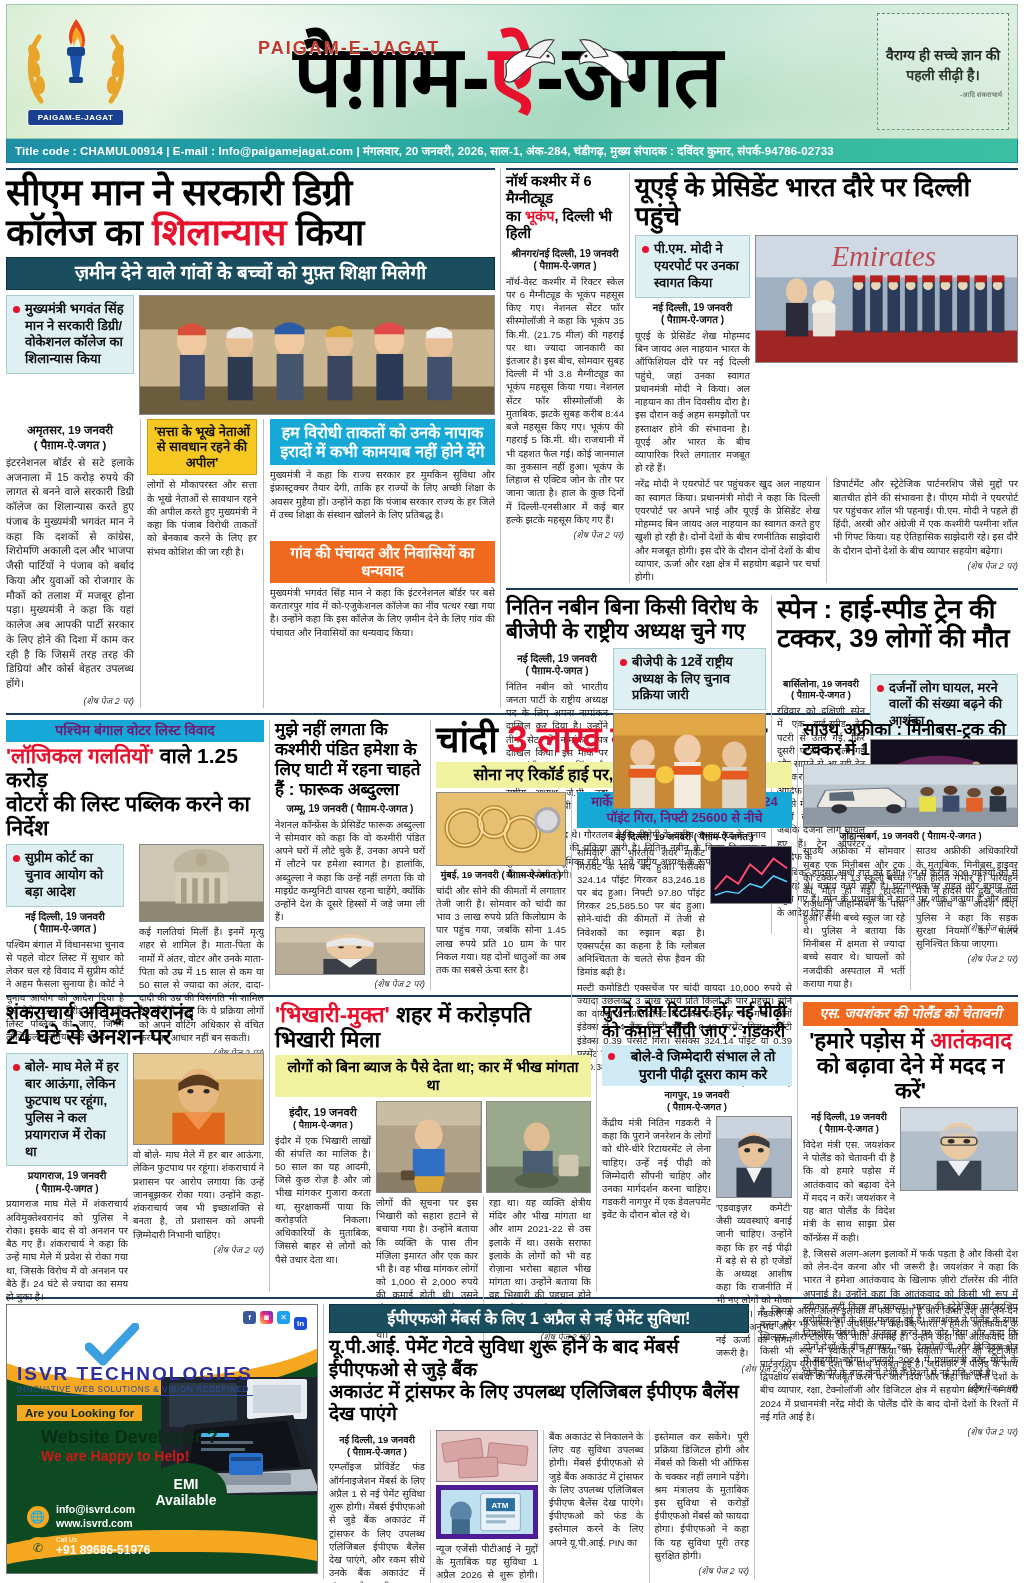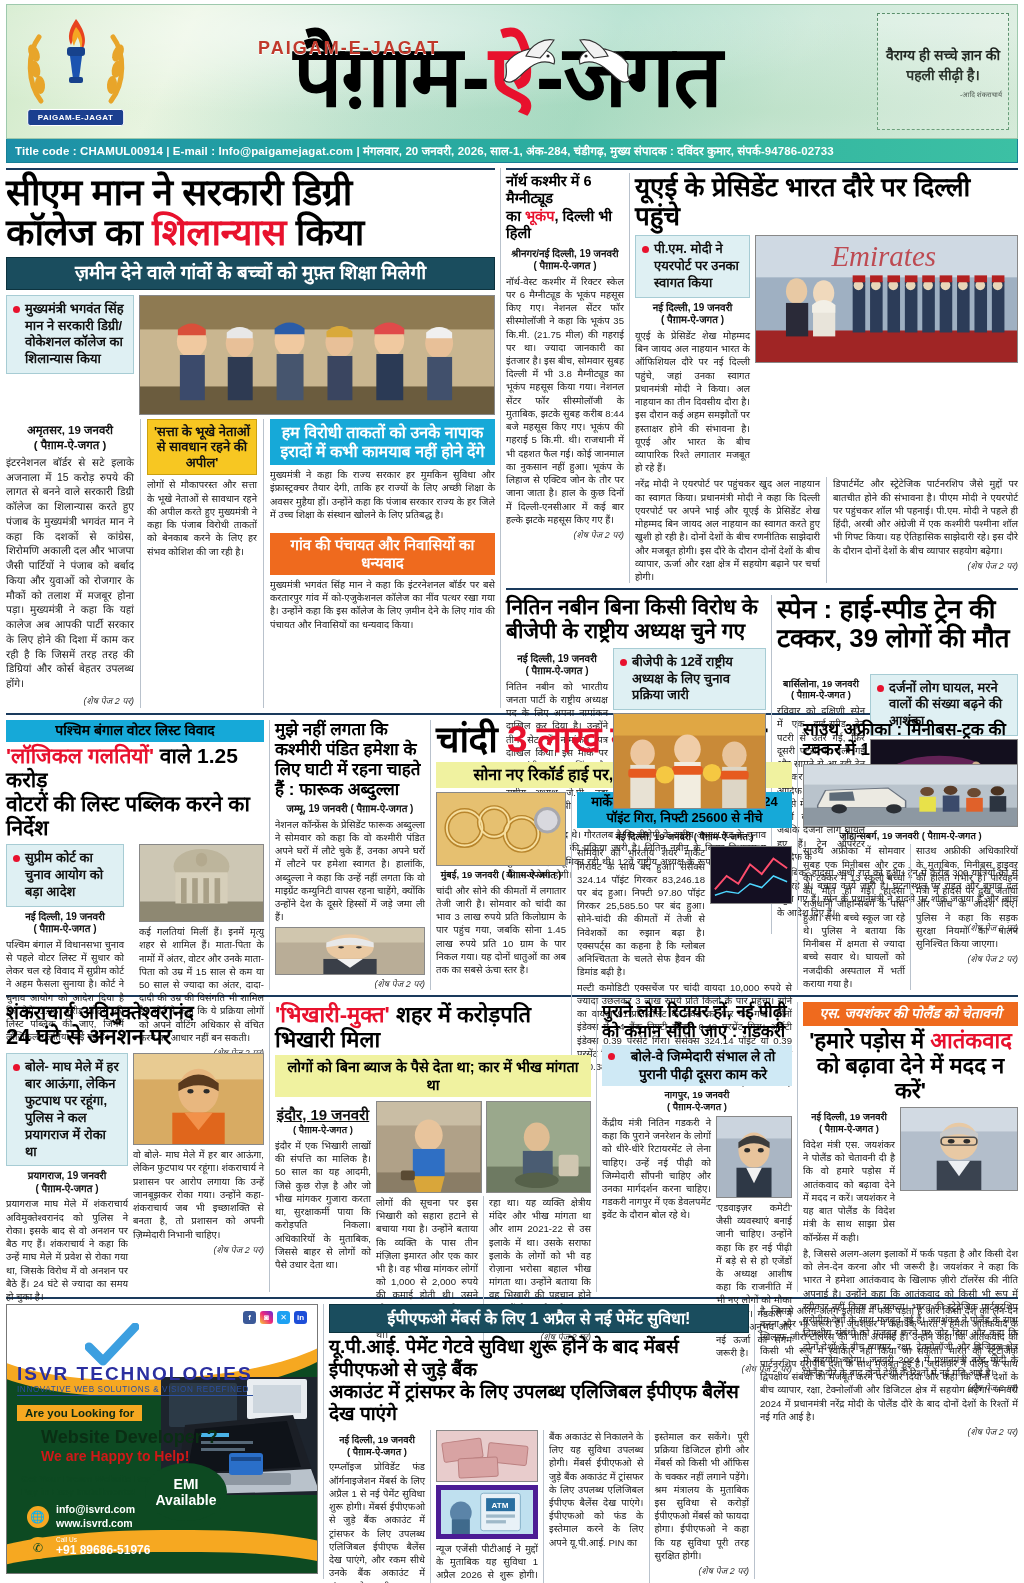--- a/index.html
+++ b/index.html
@@ -74,21 +74,21 @@
   .hl-md { font-size:21px; font-weight:bold; line-height:1.15; color:#000; }
   .hl-sm { font-size:17px; font-weight:bold; line-height:1.18; color:#000; }
   .hl-xs { font-size:14.5px; font-weight:bold; line-height:1.2; color:#000; }
   .red { color:#e8112d; }
 
   .strip-dark {
     background:#1a4d5e; color:#fff; font-size:19px; font-weight:bold;
     padding:4px 8px; text-align:center; line-height:1.2; border:1px solid #0d333f;
   }
   .strip-cyan {
-    background:#16a9d8; color:#000000; font-size:14px; font-weight:bold;
+    background:#16a9d8; color:#701a75; font-size:14px; font-weight:bold;
     padding:2px 6px; text-align:center; line-height:1.25;
   }
   .strip-orange {
     background:#ef6a1e; color:#fff; font-size:14px; font-weight:bold; font-style:italic;
     padding:3px 6px; text-align:center; line-height:1.25;
   }
   .strip-yellow {
     background:#f0f2a0; color:#000; font-size:16px; font-weight:bold;
     padding:3px 6px; text-align:center; line-height:1.25;
   }
@@ -280,21 +280,21 @@
         </div>
         <div class="vrule"></div>
         <div style="width:110px;">
           <div class="box-yellow">'सत्ता के भूखे नेताओं से सावधान रहने की अपील'</div>
           <div class="body-txt sm" style="margin-top:3px;">लोगों से मौकापरस्त और सत्ता के भूखे नेताओं से सावधान रहने की अपील करते हुए मुख्यमंत्री ने कहा कि पंजाब विरोधी ताकतों को बेनकाब करने के लिए हर संभव कोशिश की जा रही है।</div>
         </div>
         <div class="vrule"></div>
         <div style="flex:1;">
           <div class="box-cyan-hd">हम विरोधी ताकतों को उनके नापाक इरादों में कभी कामयाब नहीं होने देंगे</div>
           <div class="body-txt sm" style="margin-top:3px;">मुख्यमंत्री ने कहा कि राज्य सरकार हर मुमकिन सुविधा और इंफ्रास्ट्रक्चर तैयार देगी, ताकि हर राज्यों के लिए अच्छी शिक्षा के अवसर मुहैया हों। उन्होंने कहा कि पंजाब सरकार राज्य के हर जिले में उच्च शिक्षा के संस्थान खोलने के लिए प्रतिबद्ध है।</div>
-          <div class="box-org-hd" style="margin-top:12px;">गांव की पंचायत और निवासियों का धन्यवाद</div>
+          <div class="box-org-hd" style="margin-top:20px;">गांव की पंचायत और निवासियों का धन्यवाद</div>
           <div class="body-txt sm" style="margin-top:3px;">मुख्यमंत्री भगवंत सिंह मान ने कहा कि इंटरनेशनल बॉर्डर पर बसे करतारपुर गांव में को-एजुकेशनल कॉलेज का नींव पत्थर रखा गया है। उन्होंने कहा कि इस कॉलेज के लिए ज़मीन देने के लिए गांव की पंचायत और निवासियों का धन्यवाद किया।</div>
         </div>
       </div>
     </div>
 
     <div class="vrule"></div>
 
     <div class="col" style="flex:1;">
 
       <div style="display:flex;gap:5px;border-top:2px solid #1a3a5c;padding-top:3px;">
@@ -673,21 +673,21 @@
 
     <div class="vrule"></div>
 
     <div class="col" style="width:316px;">
       <div class="hl-md" style="font-size:22px;">
         <span class="red">'भिखारी-मुक्त'</span><span> शहर में करोड़पति भिखारी मिला</span>
       </div>
       <div class="strip-yellow" style="font-size:14.5px;margin-top:2px;">लोगों को बिना ब्याज के पैसे देता था; कार में भीख मांगता था</div>
       <div style="display:flex;gap:5px;margin-top:4px;">
         <div style="width:96px;">
-          <div class="dateline" style="font-size:15px;text-decoration:underline;">इंदौर, 19 जनवरी</div>
+          <div class="dateline" style="font-size:11px;">इंदौर, 19 जनवरी</div>
           <div class="dateline" style="font-size:9.5px;margin-top:-3px;">( पैग़ाम-ऐ-जगत )</div>
           <div class="body-txt sm">इंदौर में एक भिखारी लाखों की संपत्ति का मालिक है। 50 साल का यह आदमी, जिसे कुछ रोज़ है और जो भीख मांगकर गुजारा करता था, सुरक्षाकर्मी पाया कि करोड़पति निकला। अधिकारियों के मुताबिक, जिससे बाहर से लोगों को पैसे उधार देता था।</div>
         </div>
         <div style="flex:1;">
           <div style="display:flex;gap:4px;">
             <div class="photo p-beggar1" style="flex:1;height:92px;">
               <svg width="100%" height="100%" viewBox="0 0 104 92" preserveAspectRatio="none">
                 <rect width="104" height="92" fill="#b0a188"></rect>
                 <rect y="0" width="104" height="24" fill="#c9bda4"></rect>
                 <rect y="72" width="104" height="20" fill="#8a7d66"></rect>
@@ -799,21 +799,21 @@
     <div class="ad" style="width:312px;height:270px;">
       <div class="ad-wave1"></div>
       <div class="ad-wave2"></div>
       <div class="ad-wave3"></div>
       <div class="ad-wave4"></div>
 
       <div class="soc" style="position:absolute;right:10px;top:6px;z-index:6;">
         <span style="background:#3b5998;">f</span>
         <span style="background:linear-gradient(45deg,#f9ce34,#ee2a7b,#6228d7);">◙</span>
         <span style="background:#1da1f2;">✕</span>
-        <span style="background:#1d4ed8;">in</span>
+        <span style="background:#1d4ed8;margin-top:6px;">in</span>
       </div>
 
       <svg width="54" height="44" viewBox="0 0 54 44" style="position:absolute;left:78px;top:18px;z-index:6;">
         <path d="M4 24 L18 38 L50 4" stroke="#3c9fe0" stroke-width="9" fill="none" stroke-linecap="round" stroke-linejoin="round"></path>
       </svg>
 
       <div style="position:absolute;left:10px;top:58px;z-index:6;">
         <div class="ad-title">ISVR TECHNOLOGIES</div>
         <div class="ad-sub">INNOVATIVE WEB SOLUTIONS &amp; VISION REDEFINED</div>
       </div>

